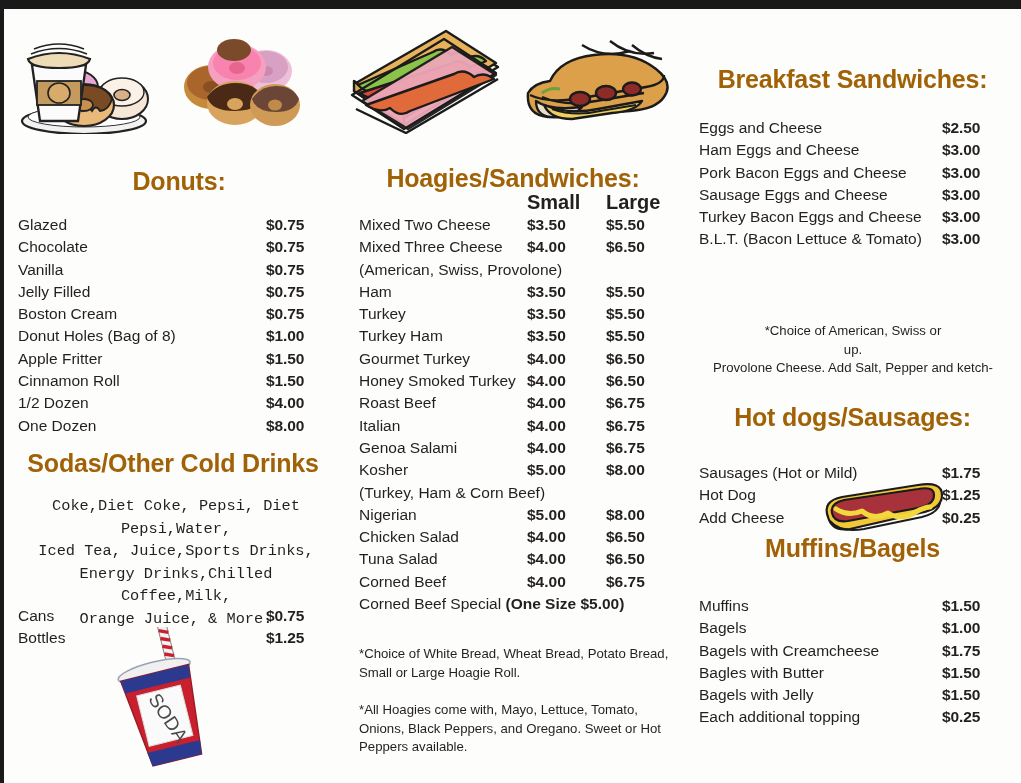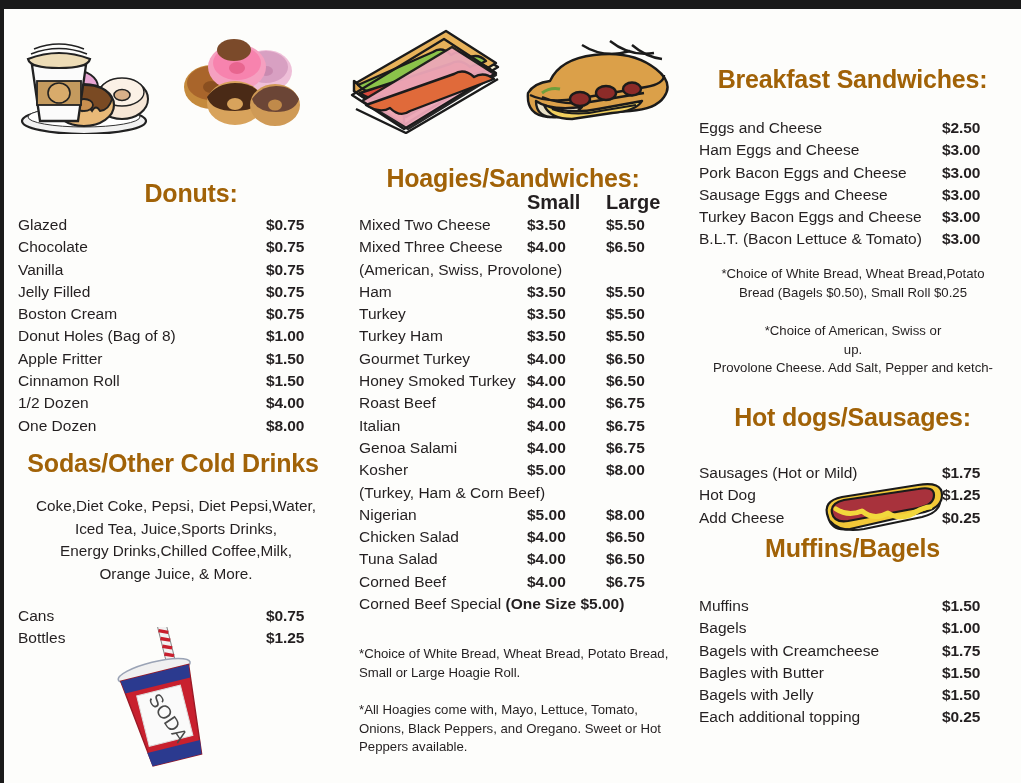--- a/index.html
+++ b/index.html
@@ -48,21 +48,21 @@
 
   
   .footnote { font-size:13.2px; line-height:18.5px; }
   .fn-center { text-align:center; }
 
   
   #donut-list { position:absolute; left:14px; top:205px; width:310px; }
   #donut-list .price { left:248px; }
   #soda-desc {
     position:absolute; left:22px; top:486px; width:300px;
-    text-align:center; font-size:15.3px; line-height:22.5px;
+    text-align:center; font-size:15.3px; line-height:22.5px;font-family:Liberation Mono, monospace;
   }
   #soda-list { position:absolute; left:14px; top:596px; width:310px; }
   #soda-list .price { left:248px; }
 
   
   #hoagie-head { position:absolute; left:0; top:155px; width:342px; }
   #sl-head {
     position:absolute; left:0; top:182px; width:342px;
     font-weight:bold; font-size:20px; height:24px;
   }
@@ -132,21 +132,21 @@
       <ellipse cx="66" cy="37" rx="8" ry="6" fill="#e8658f"></ellipse>
       <ellipse cx="64" cy="72" rx="28" ry="22" fill="#d8a35c"></ellipse>
       <path d="M36 66 q10 -14 28 -14 q20 0 28 14 q-4 14 -28 14 q-24 0 -28 -14z" fill="#4a2a16"></path>
       <ellipse cx="64" cy="73" rx="8" ry="6" fill="#d8a35c"></ellipse>
       <ellipse cx="104" cy="74" rx="25" ry="21" fill="#cf9a56"></ellipse>
       <path d="M81 68 q9 -13 24 -13 q17 0 23 13 q-4 13 -23 13 q-20 0 -24 -13z" fill="#6b4536"></path>
       <ellipse cx="104" cy="74" rx="7" ry="5.5" fill="#c08a4a"></ellipse>
       <ellipse cx="63" cy="19" rx="17" ry="11" fill="#7b4a2a"></ellipse>
     </svg>
 
-    <h1 class="section-title h-donuts" style="position:absolute; left:0; top:158px; width:338px; margin:12px;padding-left:12px;">Donuts:</h1>
+    <h1 class="section-title h-donuts" style="position:absolute; left:0; top:158px; width:338px; margin:0;padding-left:12px;">Donuts:</h1>
 
     <div class="rows" id="donut-list">
       <div class="row"><span class="name">Glazed</span><span class="price">$0.75</span></div>
       <div class="row"><span class="name">Chocolate</span><span class="price">$0.75</span></div>
       <div class="row"><span class="name">Vanilla</span><span class="price">$0.75</span></div>
       <div class="row"><span class="name">Jelly Filled</span><span class="price">$0.75</span></div>
       <div class="row"><span class="name">Boston Cream</span><span class="price">$0.75</span></div>
       <div class="row"><span class="name">Donut Holes (Bag of 8)</span><span class="price">$1.00</span></div>
       <div class="row"><span class="name">Apple Fritter</span><span class="price">$1.50</span></div>
       <div class="row"><span class="name">Cinnamon Roll</span><span class="price">$1.50</span></div>
@@ -260,24 +260,20 @@
 
     <div class="rows" id="breakfast-list">
       <div class="row"><span class="name">Eggs and Cheese</span><span class="price">$2.50</span></div>
       <div class="row"><span class="name">Ham Eggs and Cheese</span><span class="price">$3.00</span></div>
       <div class="row"><span class="name">Pork Bacon Eggs and Cheese</span><span class="price">$3.00</span></div>
       <div class="row"><span class="name">Sausage Eggs and Cheese</span><span class="price">$3.00</span></div>
       <div class="row"><span class="name">Turkey Bacon Eggs and Cheese</span><span class="price">$3.00</span></div>
       <div class="row"><span class="name">B.L.T.  (Bacon Lettuce &amp; Tomato)</span><span class="price">$3.00</span></div>
     </div>
 
-    <div class="footnote fn-center" id="bk-fn1">
-      <div>*Choice of White Bread, Wheat Bread,Potato</div>
-      <div>Bread (Bagels $0.50), Small Roll $0.25</div>
-    </div>
     <div class="footnote fn-center" id="bk-fn2">
       <div>*Choice of American, Swiss or</div>
       <div>up.</div>
       <div>Provolone Cheese. Add Salt, Pepper and ketch-</div>
     </div>
 
     <h1 class="section-title h-hotdogs" id="hotdog-head" style="margin:0;">Hot dogs/Sausages:</h1>
 
     <svg class="art" style="left:134px; top:468px;" width="130" height="62" viewBox="0 0 130 62">
       <g stroke="#1b1b1b" stroke-width="2.2" stroke-linejoin="round">

